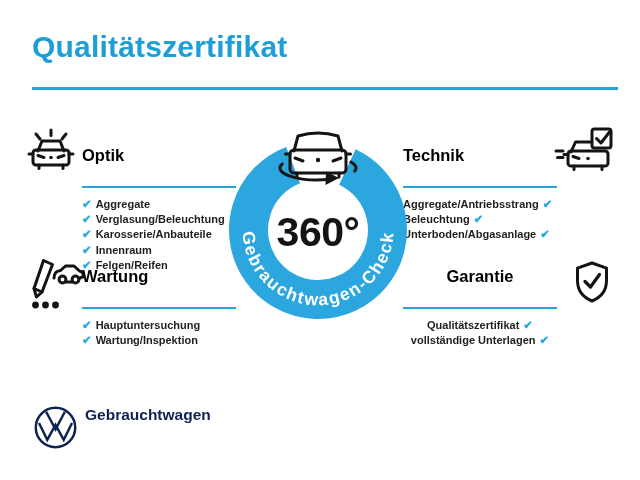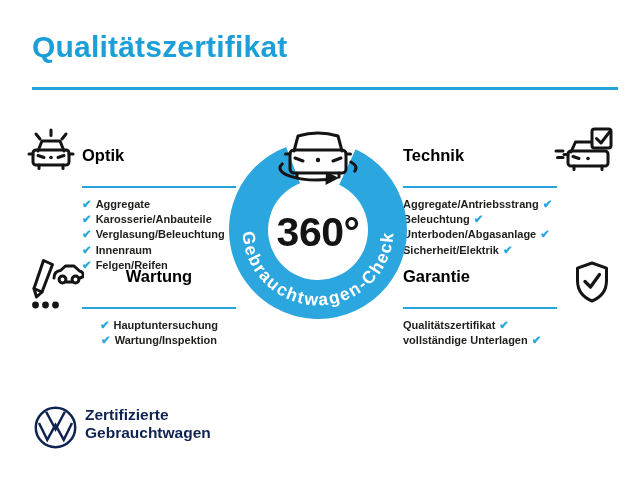--- a/index.html
+++ b/index.html
@@ -13,22 +13,22 @@
   }
   .divider{position:absolute;left:32px;top:87px;width:586px;height:3px;background:#27a5da;}
 
   .quad{position:absolute;width:154px;}
   .quad h2{
     font-size:16.5px;font-weight:bold;color:#000;margin:0;padding-bottom:21px;
     border-bottom:2.5px solid #27a5da;
   }
   .q-optik{left:82px;top:146px;}
   .q-technik{left:403px;top:146px;text-align:left;}
-  .q-wartung{left:82px;top:267px;text-align:center;}
-  .q-garantie{left:403px;top:267px;text-align:left;}
+  .q-wartung{left:82px;top:267px;}
+  .q-garantie{left:403px;top:267px;text-align:center;}
   .list{margin-top:9px;}
   .item{font-size:11px;font-weight:bold;color:#1e1e1c;line-height:15.2px;white-space:nowrap;}
   .chk{color:#29a8e0;font-size:11.5px;}
   .quad.left .chk{margin-right:4px;}
   .quad.right .chk{margin-left:4px;}
 
   .abs{position:absolute;}
   .icon-optik{left:26px;top:127px;}
   .icon-technik{left:554px;top:126px;}
   .icon-wartung{left:26px;top:256px;}
@@ -97,34 +97,33 @@
 
 <svg class="abs icon-garantie" width="38" height="44" viewBox="0 0 38 44">
   <path d="M19 3 L33.5 8.2 V20.5 C33.5 30.8 28 37.3 19 41 C10 37.3 4.5 30.8 4.5 20.5 V8.2 Z" fill="none" stroke="#141414" stroke-width="3" stroke-linejoin="round"></path>
   <path d="M12 21.5 L17.5 27 L26.5 14.5" fill="none" stroke="#141414" stroke-width="3.3" stroke-linecap="round" stroke-linejoin="round"></path>
 </svg>
 
 <div class="quad left q-optik">
   <h2>Optik</h2>
   <div class="list">
     <div class="item"><span class="chk">✔</span><span>Aggregate</span></div>
+    <div class="item"><span class="chk">✔</span><span>Verglasung/Beleuchtung</span></div>
     <div class="item"><span class="chk">✔</span><span>Karosserie/Anbauteile</span></div>
-    <div class="item"><span class="chk">✔</span><span>Verglasung/Beleuchtung</span></div>
     <div class="item"><span class="chk">✔</span><span>Innenraum</span></div>
     <div class="item"><span class="chk">✔</span><span>Felgen/Reifen</span></div>
   </div>
 </div>
 
 <div class="quad right q-technik">
   <h2>Technik</h2>
   <div class="list">
     <div class="item"><span>Aggregate/Antriebsstrang</span><span class="chk">✔</span></div>
     <div class="item"><span>Beleuchtung</span><span class="chk">✔</span></div>
     <div class="item"><span>Unterboden/Abgasanlage</span><span class="chk">✔</span></div>
-    <div class="item"><span>Sicherheit/Elektrik</span><span class="chk">✔</span></div>
   </div>
 </div>
 
 <div class="quad left q-wartung">
   <h2>Wartung</h2>
   <div class="list">
     <div class="item"><span class="chk">✔</span><span>Hauptuntersuchung</span></div>
     <div class="item"><span class="chk">✔</span><span>Wartung/Inspektion</span></div>
   </div>
 </div>
@@ -163,15 +162,14 @@
 </svg>
 
 <svg class="abs vw-logo" width="45" height="45" viewBox="-30 -30 60 60">
   <g stroke="#0e2352" stroke-width="3.3" fill="none">
     <circle cx="0" cy="0" r="26.3"></circle>
     <path d="M -12.5 -21 L 0 2.5 L 12.5 -21"></path>
     <path d="M -22 -6 L -11 16.5 L 0 -3.5 L 11 16.5 L 22 -6"></path>
   </g>
 </svg>
 <div class="footer-text">
-  <div>Zertifizierte</div>
   <div>Gebrauchtwagen</div>
 </div>
 
 </body></html>

